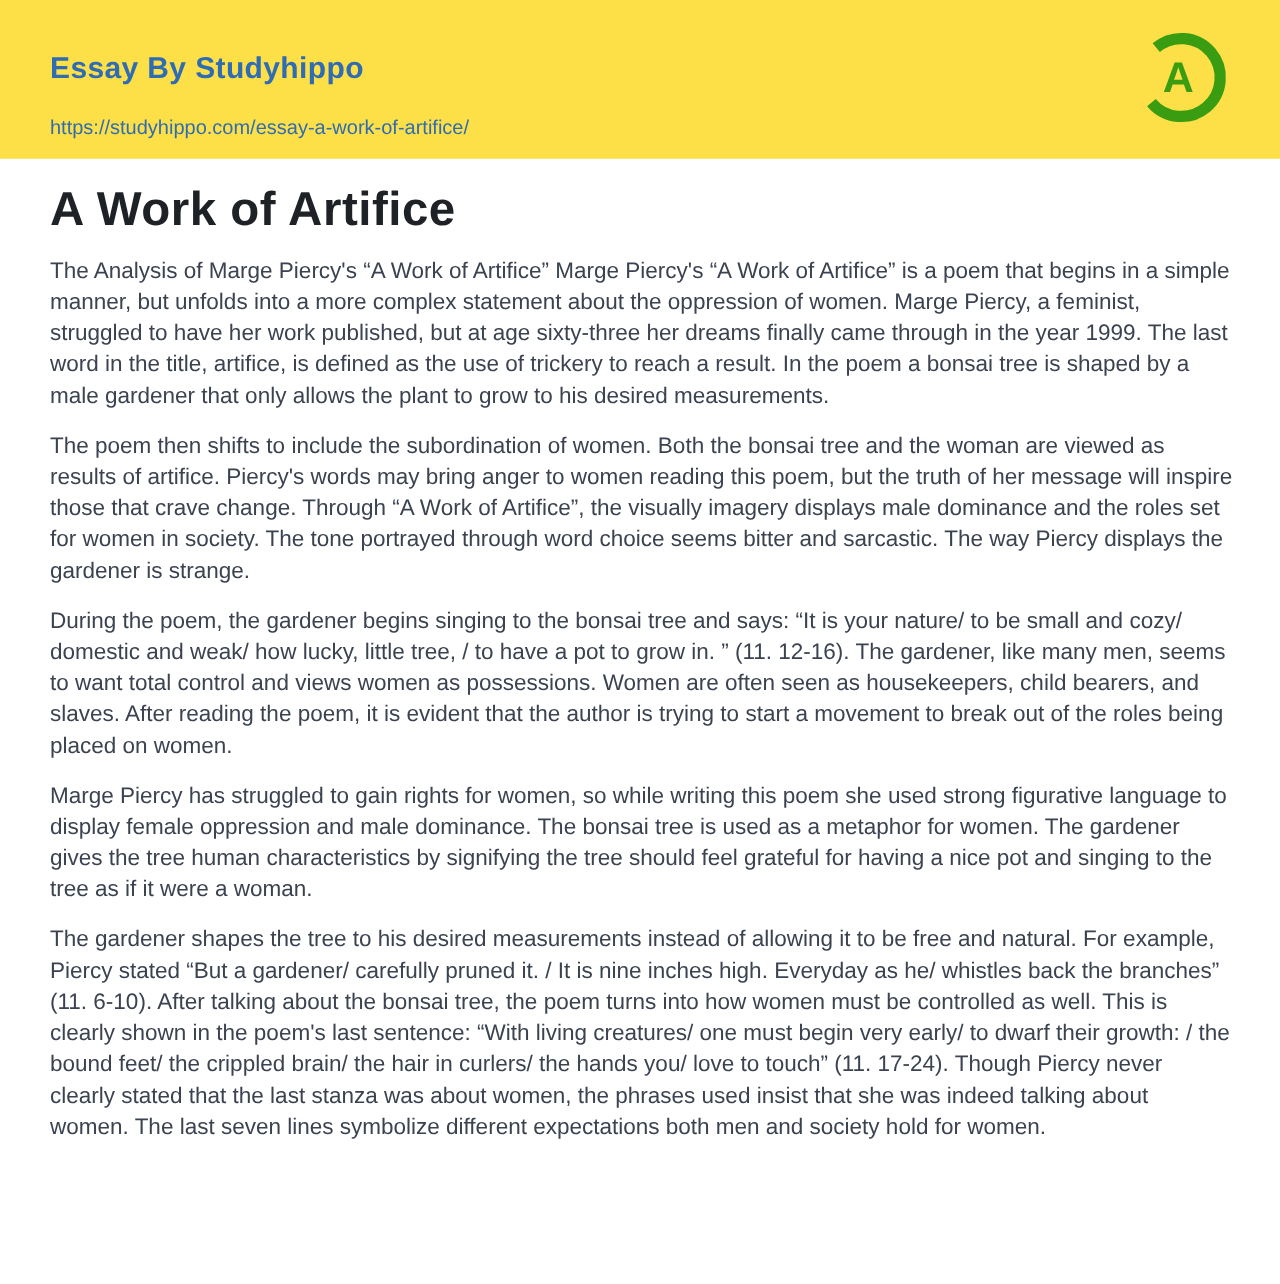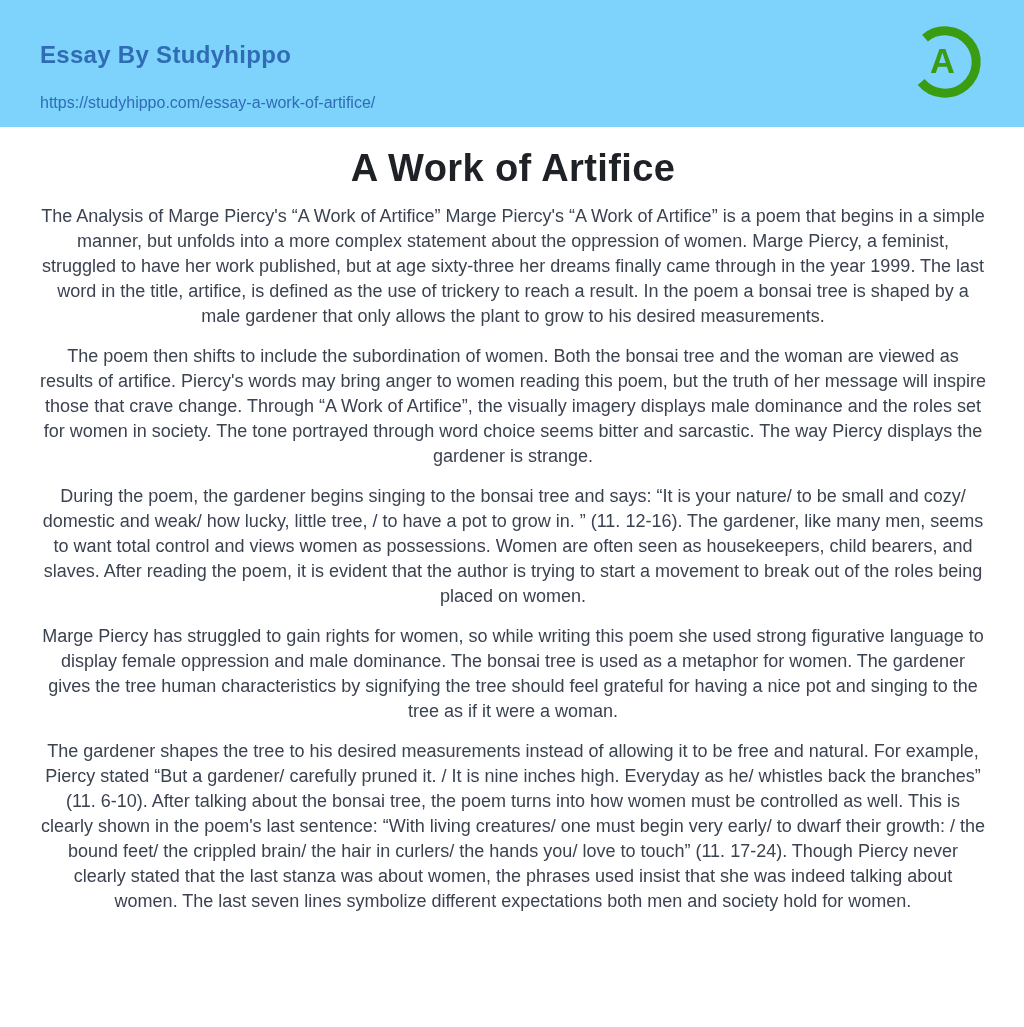--- a/index.html
+++ b/index.html
@@ -8,21 +8,21 @@
     width: 1024px;
     height: 1027px;
     background: #ffffff;
     font-family: "Liberation Sans", sans-serif;
     overflow: hidden;
   }
   .header {
     position: relative;
     width: 100%;
     height: 127px;
-    background: #7dd3fc;
+    background: #fde047;
     padding: 42px 38px 0 40px;
   }
   .site-title {
     color: #2f6cb4;
     font-size: 24px;
     font-weight: 700;
     letter-spacing: 0.3px;
     line-height: 1.1;
   }
   .site-url {
@@ -35,21 +35,20 @@
   }
   .logo {
     position: absolute;
     top: 21px;
     right: 38px;
     width: 82px;
     height: 82px;
   }
   .content {
     padding: 21px 38px 0 40px;
-    text-align: center;
   }
   .article-title {
     margin: 0 0 14px 0;
     font-size: 38px;
     font-weight: 700;
     color: #1e2126;
     letter-spacing: 0.4px;
     line-height: 1.1;
   }
   .essay p {

